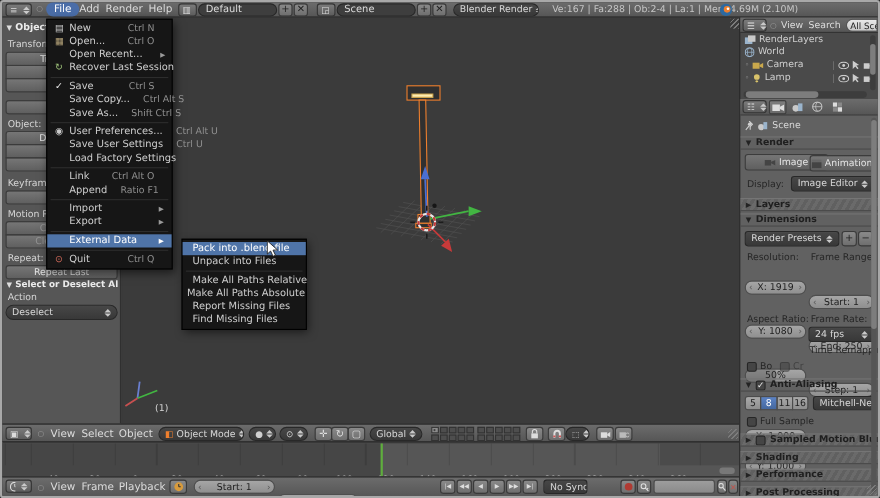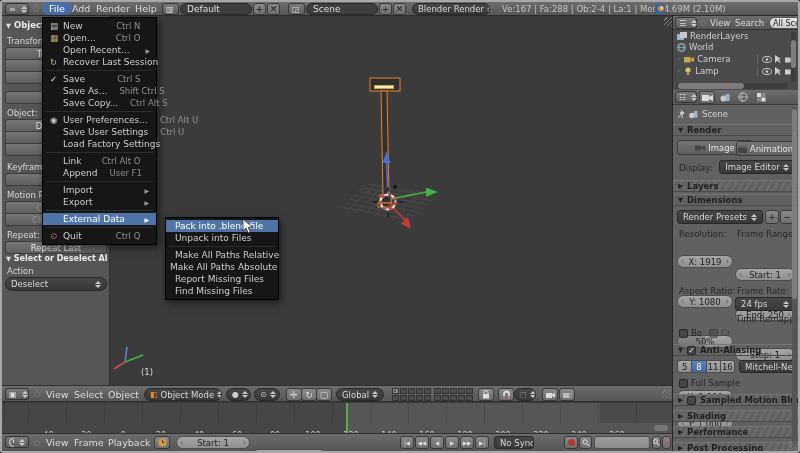--- a/index.html
+++ b/index.html
@@ -713,28 +713,28 @@
         
       </div>
       <div class="mi">
         <span class="mico" data-icon="check-icon"></span>
         <span class="ml">Save</span>
         <span class="msc">Ctrl S</span>
         <span class="marr">▶</span>
       </div>
       <div class="mi">
         <span class="mico"></span>
+        <span class="ml">Save Copy...</span>
+        <span class="msc">Ctrl Alt S</span>
+        <span class="marr">▶</span>
+      </div>
+      <div class="mi">
+        <span class="mico"></span>
         <span class="ml">Save As...</span>
         <span class="msc">Shift Ctrl S</span>
-        <span class="marr">▶</span>
-      </div>
-      <div class="mi">
-        <span class="mico"></span>
-        <span class="ml">Save Copy...</span>
-        <span class="msc">Ctrl Alt S</span>
         <span class="marr">▶</span>
       </div>
       <div class="mi sep">
         
       </div>
       <div class="mi">
         <span class="mico" data-icon="user-icon"></span>
         <span class="ml">User Preferences...</span>
         <span class="msc">Ctrl Alt U</span>
         <span class="marr">▶</span>
@@ -756,21 +756,21 @@
       </div>
       <div class="mi">
         <span class="mico"></span>
         <span class="ml">Link</span>
         <span class="msc">Ctrl Alt O</span>
         <span class="marr">▶</span>
       </div>
       <div class="mi">
         <span class="mico"></span>
         <span class="ml">Append</span>
-        <span class="msc">User F1</span>
+        <span class="msc">Ratio F1</span>
         <span class="marr">▶</span>
       </div>
       <div class="mi sep">
         
       </div>
       <div class="mi">
         <span class="mico"></span>
         <span class="ml">Import</span>
         <span class="msc"></span>
         <span class="marr on">▶</span>

